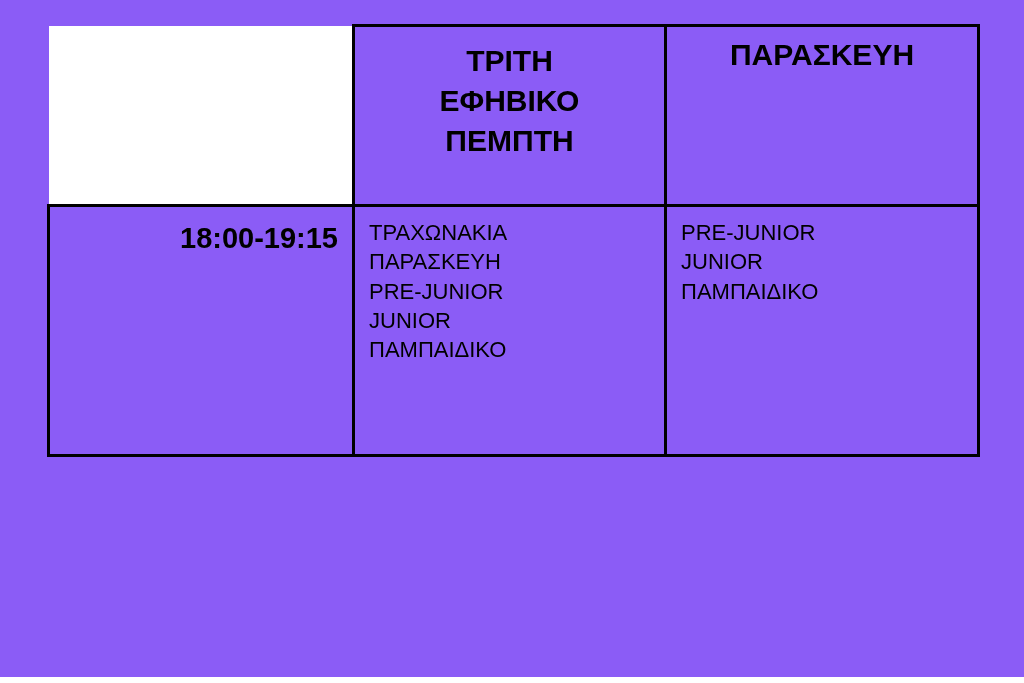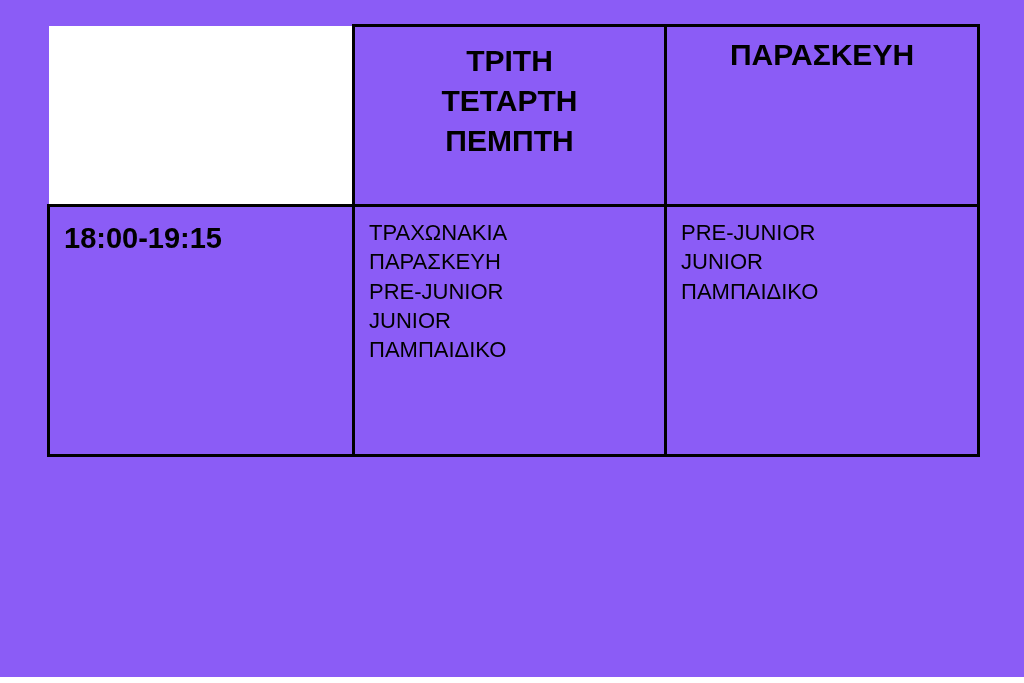--- a/index.html
+++ b/index.html
@@ -76,21 +76,21 @@
     margin-top: 8px;
   }
 
   
   .row-1 { height: 250px; }
   .row-2 { height: 200px; }
 
   .time-cell .cell-inner {
     font-weight: bold;
     font-size: 29px;
-    text-align: left;
+    text-align: right;
     padding-top: 12px;
   }
 
   .list-cell .cell-inner {
     font-size: 22px;
     text-align: left;
     padding-top: 11px;
   }
   .list-cell .line { display: block; white-space: nowrap; }
 
@@ -117,21 +117,21 @@
     </colgroup>
     <tbody>
 
       <tr class="hdr">
         <td class="corner">
           <div class="cell-inner"></div>
         </td>
         <td class="hdr-mid">
           <div class="cell-inner">
             <span class="line">ΤΡΙΤΗ</span>
-            <span class="line">ΤΕΤΑΡΤΗ</span>
+            <span class="line">ΕΦΗΒΙΚΟ</span>
             <span class="line">ΠΕΜΠΤΗ</span>
           </div>
         </td>
         <td class="hdr-right">
           <div class="cell-inner">
             <span class="line">ΠΑΡΑΣΚΕΥΗ</span>
           </div>
         </td>
       </tr>
 

